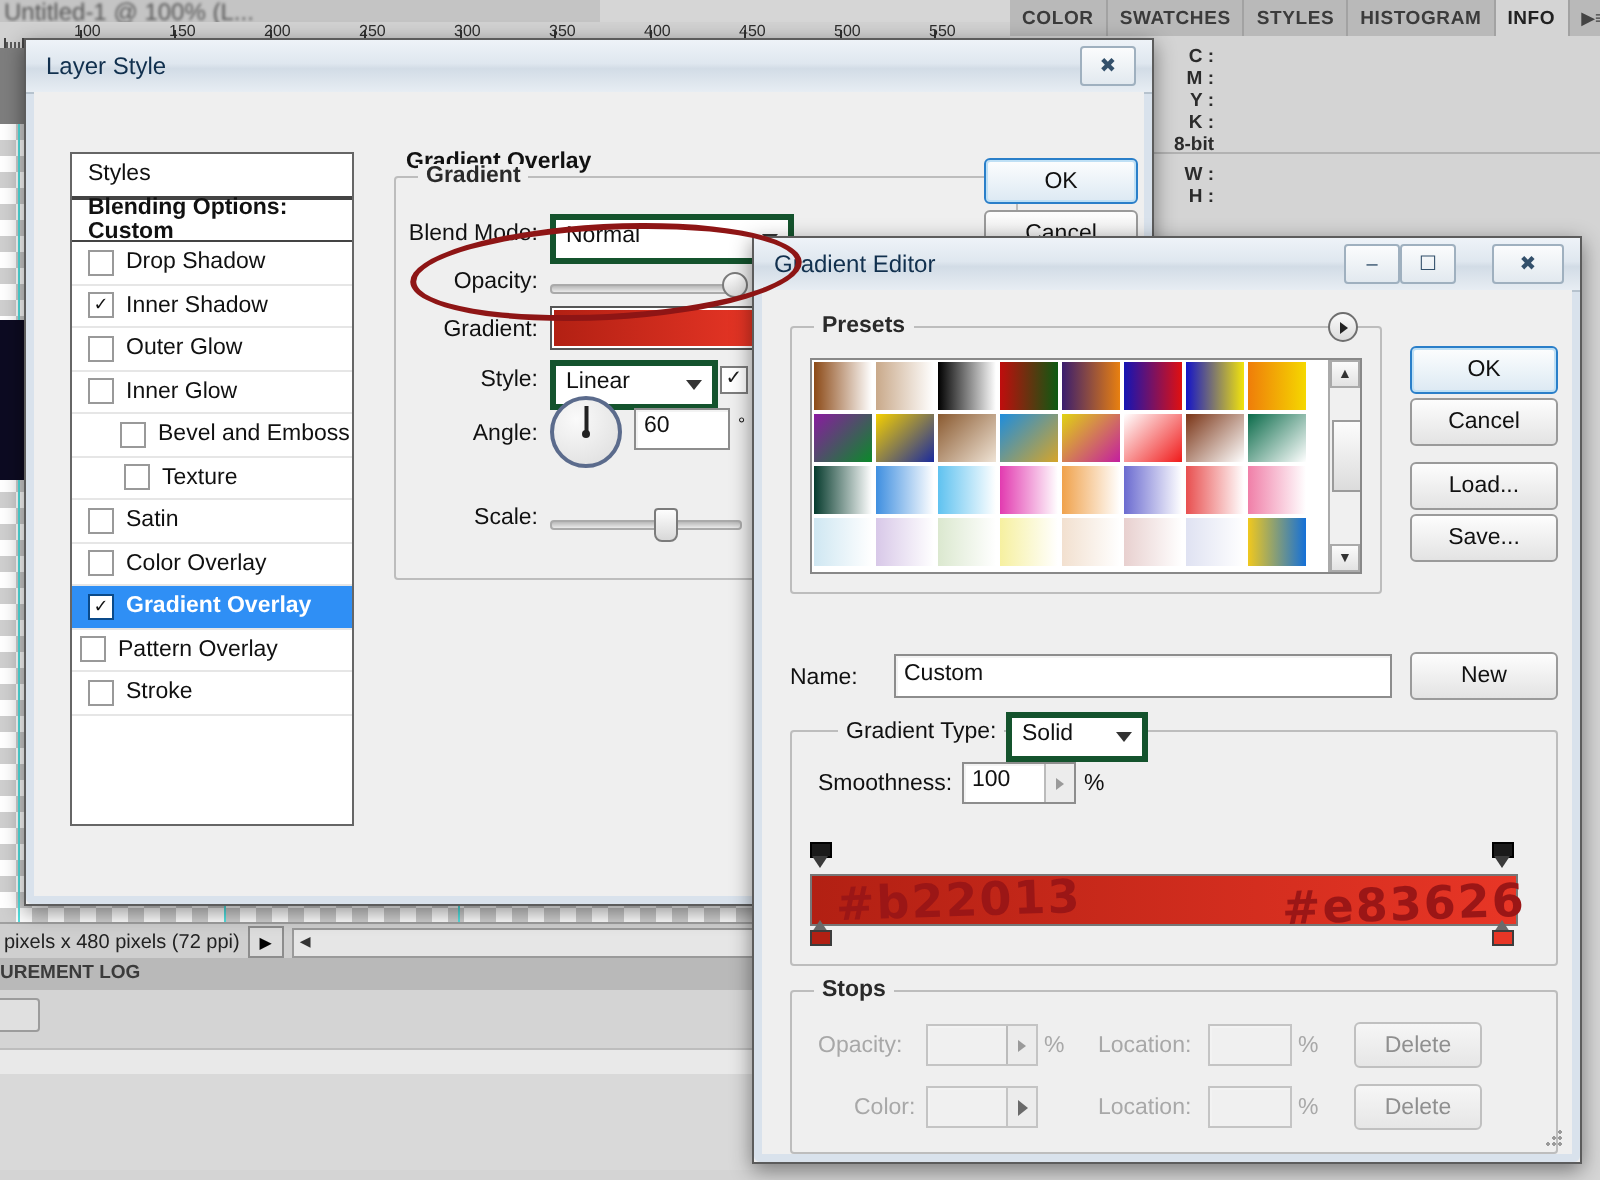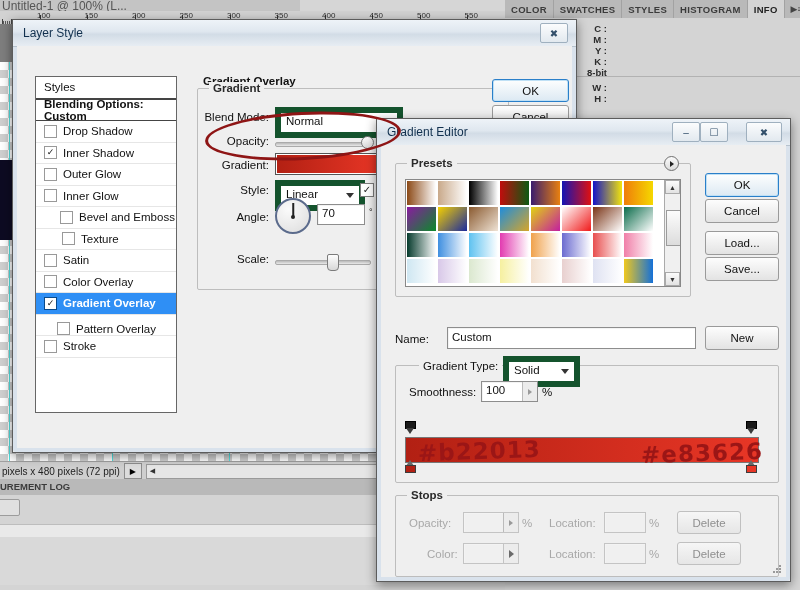--- a/index.html
+++ b/index.html
@@ -79,21 +79,21 @@
   .btn.primary{border:1px solid #2a7fc9;box-shadow:0 0 0 1px #bfe0f5 inset;
      background:linear-gradient(180deg,#fdfefe,#dce9f3);}
 
   
   .grp{position:absolute;border:1px solid #bdbdbd;border-radius:2px;}
   .grp-title{position:absolute;background:#efefef;font-size:11.5px;font-weight:bold;color:#2a2a2a;padding:0 4px;}
   .lbl{position:absolute;font-size:11.5px;color:#111;}
   .lbl.r{text-align:right;}
   .field{position:absolute;background:#fff;border:1px solid #8d8d8d;box-shadow:1px 1px 0 #f3f3f3 inset;}
   .field .v{position:absolute;left:4px;top:2px;font-size:11.5px;color:#111;}
-  .combo{position:absolute;background:#fff;border:6px solid #14532d;}
+  .combo{position:absolute;background:#fff;border:3px solid #14532d;}
   .combo .v{position:absolute;left:5px;top:2px;font-size:11.5px;color:#111;}
   .combo .ar{position:absolute;right:5px;top:7px;width:0;height:0;border-left:4px solid transparent;
      border-right:4px solid transparent;border-top:5px solid #333;}
   .spin{position:absolute;width:14px;top:0;bottom:0;border-left:1px solid #bbb;background:#ececec;
      display:flex;align-items:center;justify-content:center;}
   .spin .tri{width:0;height:0;border-top:3px solid transparent;border-bottom:3px solid transparent;border-left:4px solid #9a9a9a;}
 
   
   #styles-list{position:absolute;background:#fff;border:1px solid #666;}
   .slrow{position:relative;height:20.5px;display:flex;align-items:center;border-bottom:1px solid #e6e6e6;font-size:11.5px;color:#111;}
@@ -549,21 +549,21 @@
         <span>Satin</span>
       </div>
       <div class="slrow" style="padding-left:8px;">
         <span class="cbx"></span>
         <span>Color Overlay</span>
       </div>
       <div class="slrow sel" style="padding-left:8px;">
         <span class="cbx">✓</span>
         <span>Gradient Overlay</span>
       </div>
-      <div class="slrow" style="padding-left:21px;align-items:flex-end;">
+      <div class="slrow" style="padding-left:4px;">
         <span class="cbx"></span>
         <span>Pattern Overlay</span>
       </div>
       <div class="slrow" style="padding-left:8px;">
         <span class="cbx"></span>
         <span>Stroke</span>
       </div>
     </div>
 
     <div class="lbl" style="left:186px;top:29px;font-weight:bold;">Gradient Overlay</div>
@@ -598,21 +598,21 @@
     </div>
     <div class="ck" style="left:343px;top:137px;">✓</div>
     <div class="lbl" style="left:359px;top:138px;">Align</div>
 
     <div class="lbl r" style="left:180px;top:165px;width:72px;">Angle:</div>
     <div id="dial" style="left:258px;top:152px;">
       <div class="needle"></div>
       <div class="knob"></div>
     </div>
     <div class="field" style="left:300px;top:158px;width:46px;height:19px;">
-      <span class="v">70</span>
+      <span class="v">60</span>
     </div>
     <div class="lbl" style="left:352px;top:161px;font-size:9px;">°</div>
 
     <div class="lbl r" style="left:180px;top:207px;width:72px;">Scale:</div>
     <div class="sl-track" style="left:258px;top:214px;width:94px;"></div>
     <div class="sl-thumb" style="left:310px;top:208px;"></div>
     <div class="field" style="left:362px;top:205px;width:32px;height:18px;">
       <span class="v">10</span>
     </div>
 

